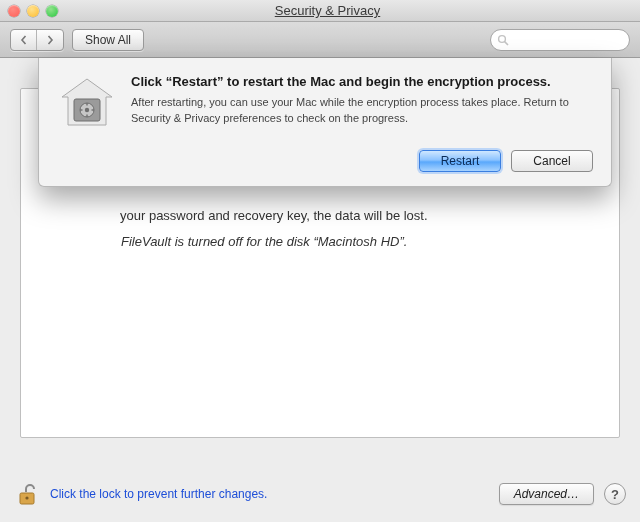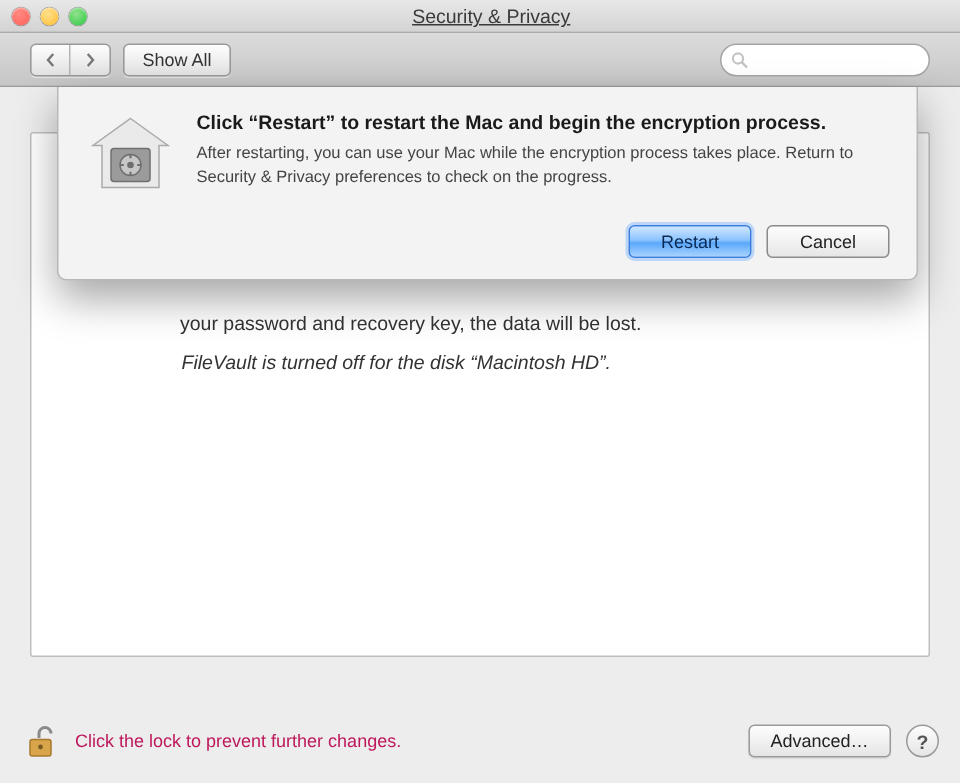--- a/index.html
+++ b/index.html
@@ -40,21 +40,21 @@
     pointer-events: none;
     text-decoration: underline;
   }
   
   .toolbar {
     height: 36px;
     background: linear-gradient(#dcdcdc, #c6c6c6);
     border-bottom: 1px solid #9c9c9c;
     display: flex;
     align-items: center;
-    padding: 0 20px;
+    padding: 0 10px;
     gap: 8px;
   }
   .segmented {
     display: flex;
     height: 22px;
     border: 1px solid #9a9a9a;
     border-radius: 4px;
     overflow: hidden;
     background: linear-gradient(#fdfdfd,#e2e2e2);
     box-shadow: 0 1px 0 rgba(255,255,255,.5);
@@ -135,21 +135,21 @@
     display:flex;align-items:center;justify-content:center;
   }
   .aqua-btn {
     height: 22px;
     padding: 0 14px;
     border: 1px solid #9a9a9a;
     border-radius: 4px;
     background: linear-gradient(#fdfdfd,#e5e5e5);
     font-size: 12px; color:#222;
     box-shadow: 0 1px 1px rgba(0,0,0,.08);
-    display:flex;align-items:center;justify-content:center;
+    display:flex;align-items:center;justify-content:center;font-style:italic;
   }
   .help-btn {
     width: 22px; height: 22px; border-radius: 50%;
     border: 1px solid #9a9a9a;
     background: linear-gradient(#fdfdfd,#e5e5e5);
     font-size: 13px; color:#555;
     display:flex;align-items:center;justify-content:center;
     font-weight: bold;
   }
   .sheet {
@@ -252,21 +252,21 @@
 <div class="plain-text t5">FileVault is turned off for the disk “Macintosh HD”.</div>
 
 <div class="bottom">
   <div class="lock-icon">
     <svg width="24" height="24" viewBox="0 0 24 24">
       <rect x="5" y="11" width="14" height="11" rx="1.5" fill="#d9a54a" stroke="#a67a2e"></rect>
       <path d="M8 11 V8 a4 4 0 0 1 8 0" fill="none" stroke="#8a8a8a" stroke-width="2" transform="translate(3,-1)"></path>
       <circle cx="12" cy="16" r="1.6" fill="#7a5a25"></circle>
     </svg>
   </div>
-  <span style="font-size:12px;color:#be185d;">Click the lock to prevent further changes.</span>
+  <span style="font-size:12px;color:#1d4ed8;">Click the lock to prevent further changes.</span>
   <div class="spacer"></div>
   <div class="aqua-btn">
     <span>Advanced…</span>
   </div>
   <div class="help-btn">
     <span>?</span>
   </div>
 </div>
 
 <div class="sheet">

